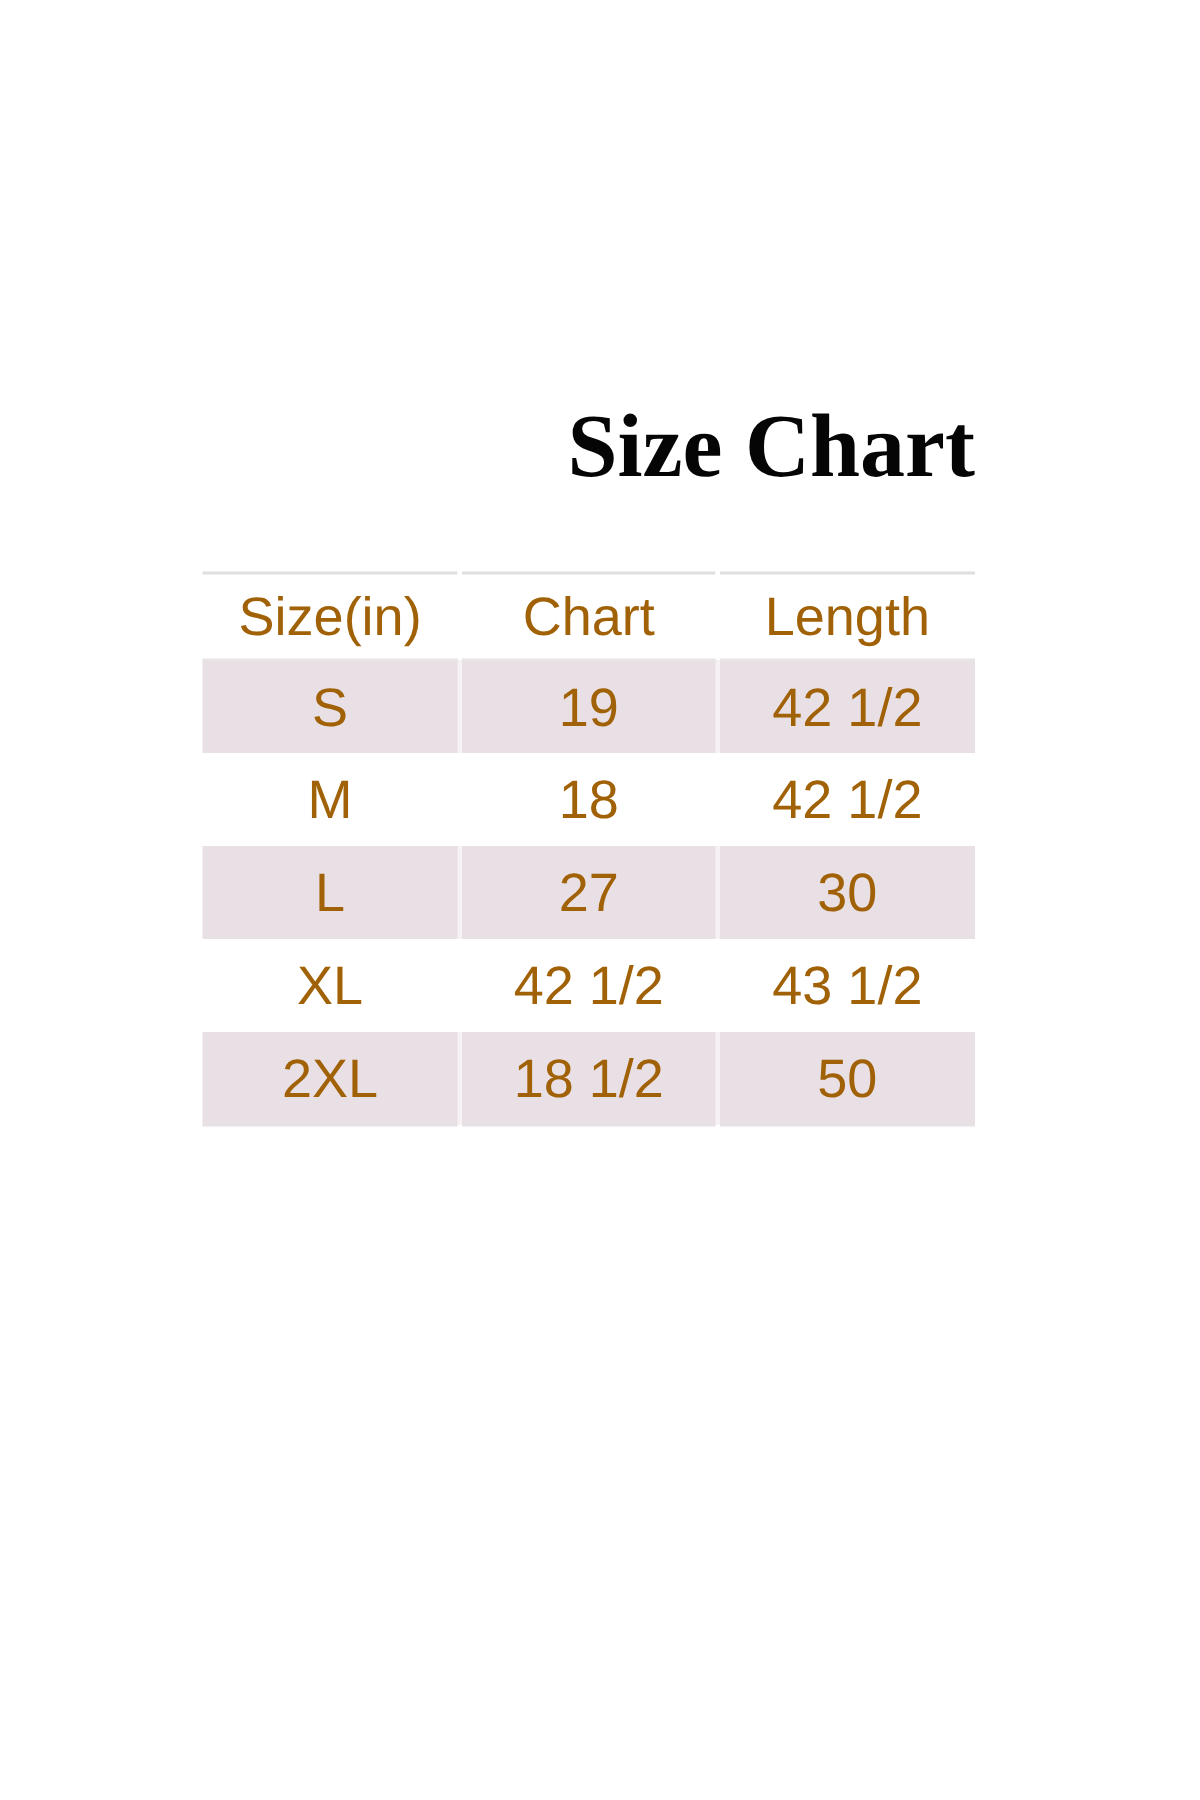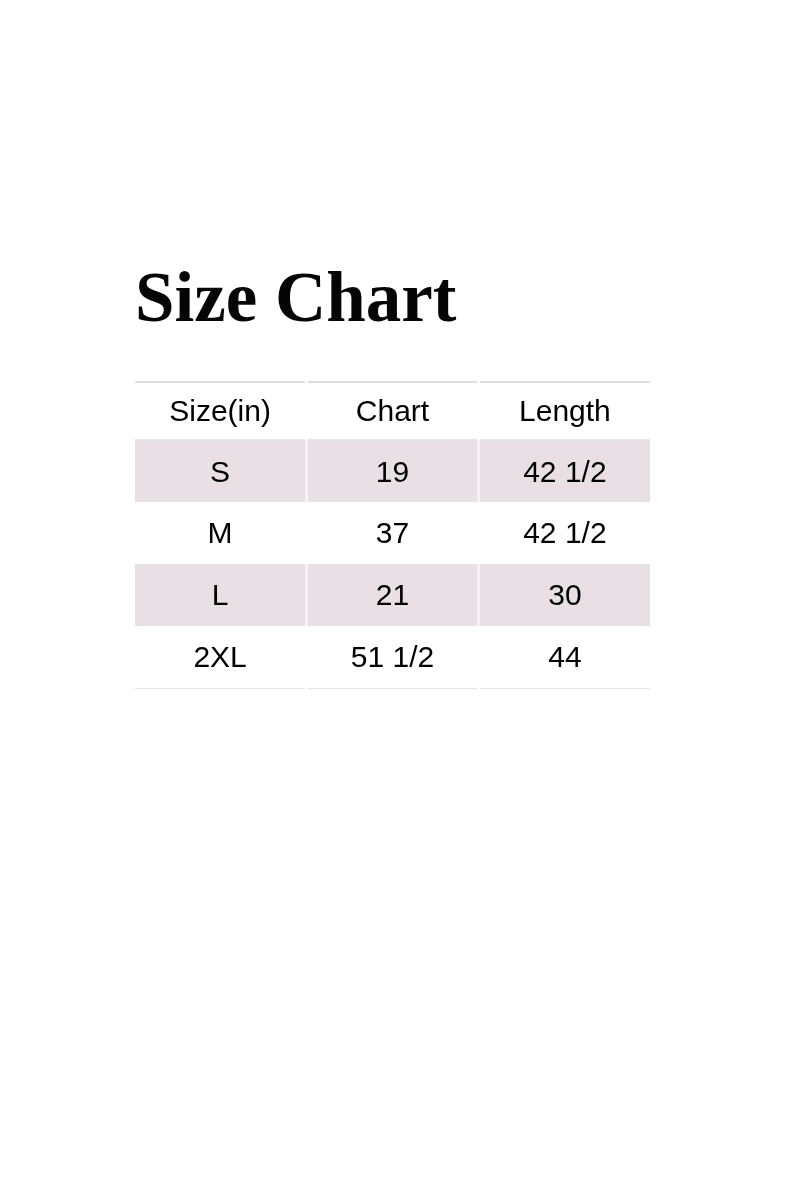--- a/index.html
+++ b/index.html
@@ -13,24 +13,24 @@
     position: relative;
     font-family: "Liberation Sans", "DejaVu Sans", sans-serif;
     overflow: hidden;
   }
   #page-title {
     position: absolute;
     top: 267px;
     left: 135px;
     width: 515px;
     margin: 0;
-    text-align: left;
+    text-align: right;
     font-family: "Liberation Serif", "DejaVu Serif", serif;
     font-weight: 700;
-    font-size: 71px;
+    font-size: 60px;
     line-height: 60px;
     color: #050505;
     white-space: nowrap;
   }
   #size-table {
     position: absolute;
     top: 381px;
     left: 135px;
     width: 515px;
     border-collapse: collapse;
@@ -47,22 +47,22 @@
   }
   #size-table tbody tr:nth-child(odd) {
     background: #e9e0e6;
   }
   #size-table th,
   #size-table td {
     padding: 0;
     text-align: center;
     vertical-align: middle;
     font-weight: 400;
-    font-size: 30px;
-    color: #000000;
+    font-size: 36px;
+    color: #a16207;
     white-space: nowrap;
   }
   #size-table th + th,
   #size-table td + td {
     border-left: 3px solid rgba(255, 255, 255, 0.55);
   }
 </style>
 </head>
 <body>
 
@@ -79,29 +79,34 @@
       </tr>
     </thead>
     <tbody>
       <tr>
         <td>S</td>
         <td>19</td>
         <td>42 1/2</td>
       </tr>
       <tr>
         <td>M</td>
-        <td>37</td>
+        <td>18</td>
         <td>42 1/2</td>
       </tr>
       <tr>
         <td>L</td>
-        <td>21</td>
+        <td>27</td>
         <td>30</td>
       </tr>
       <tr>
+        <td>XL</td>
+        <td>42 1/2</td>
+        <td>43 1/2</td>
+      </tr>
+      <tr>
         <td>2XL</td>
-        <td>51 1/2</td>
-        <td>44</td>
+        <td>18 1/2</td>
+        <td>50</td>
       </tr>
     </tbody>
   </table>
 
 </div>
 
 </body></html>

